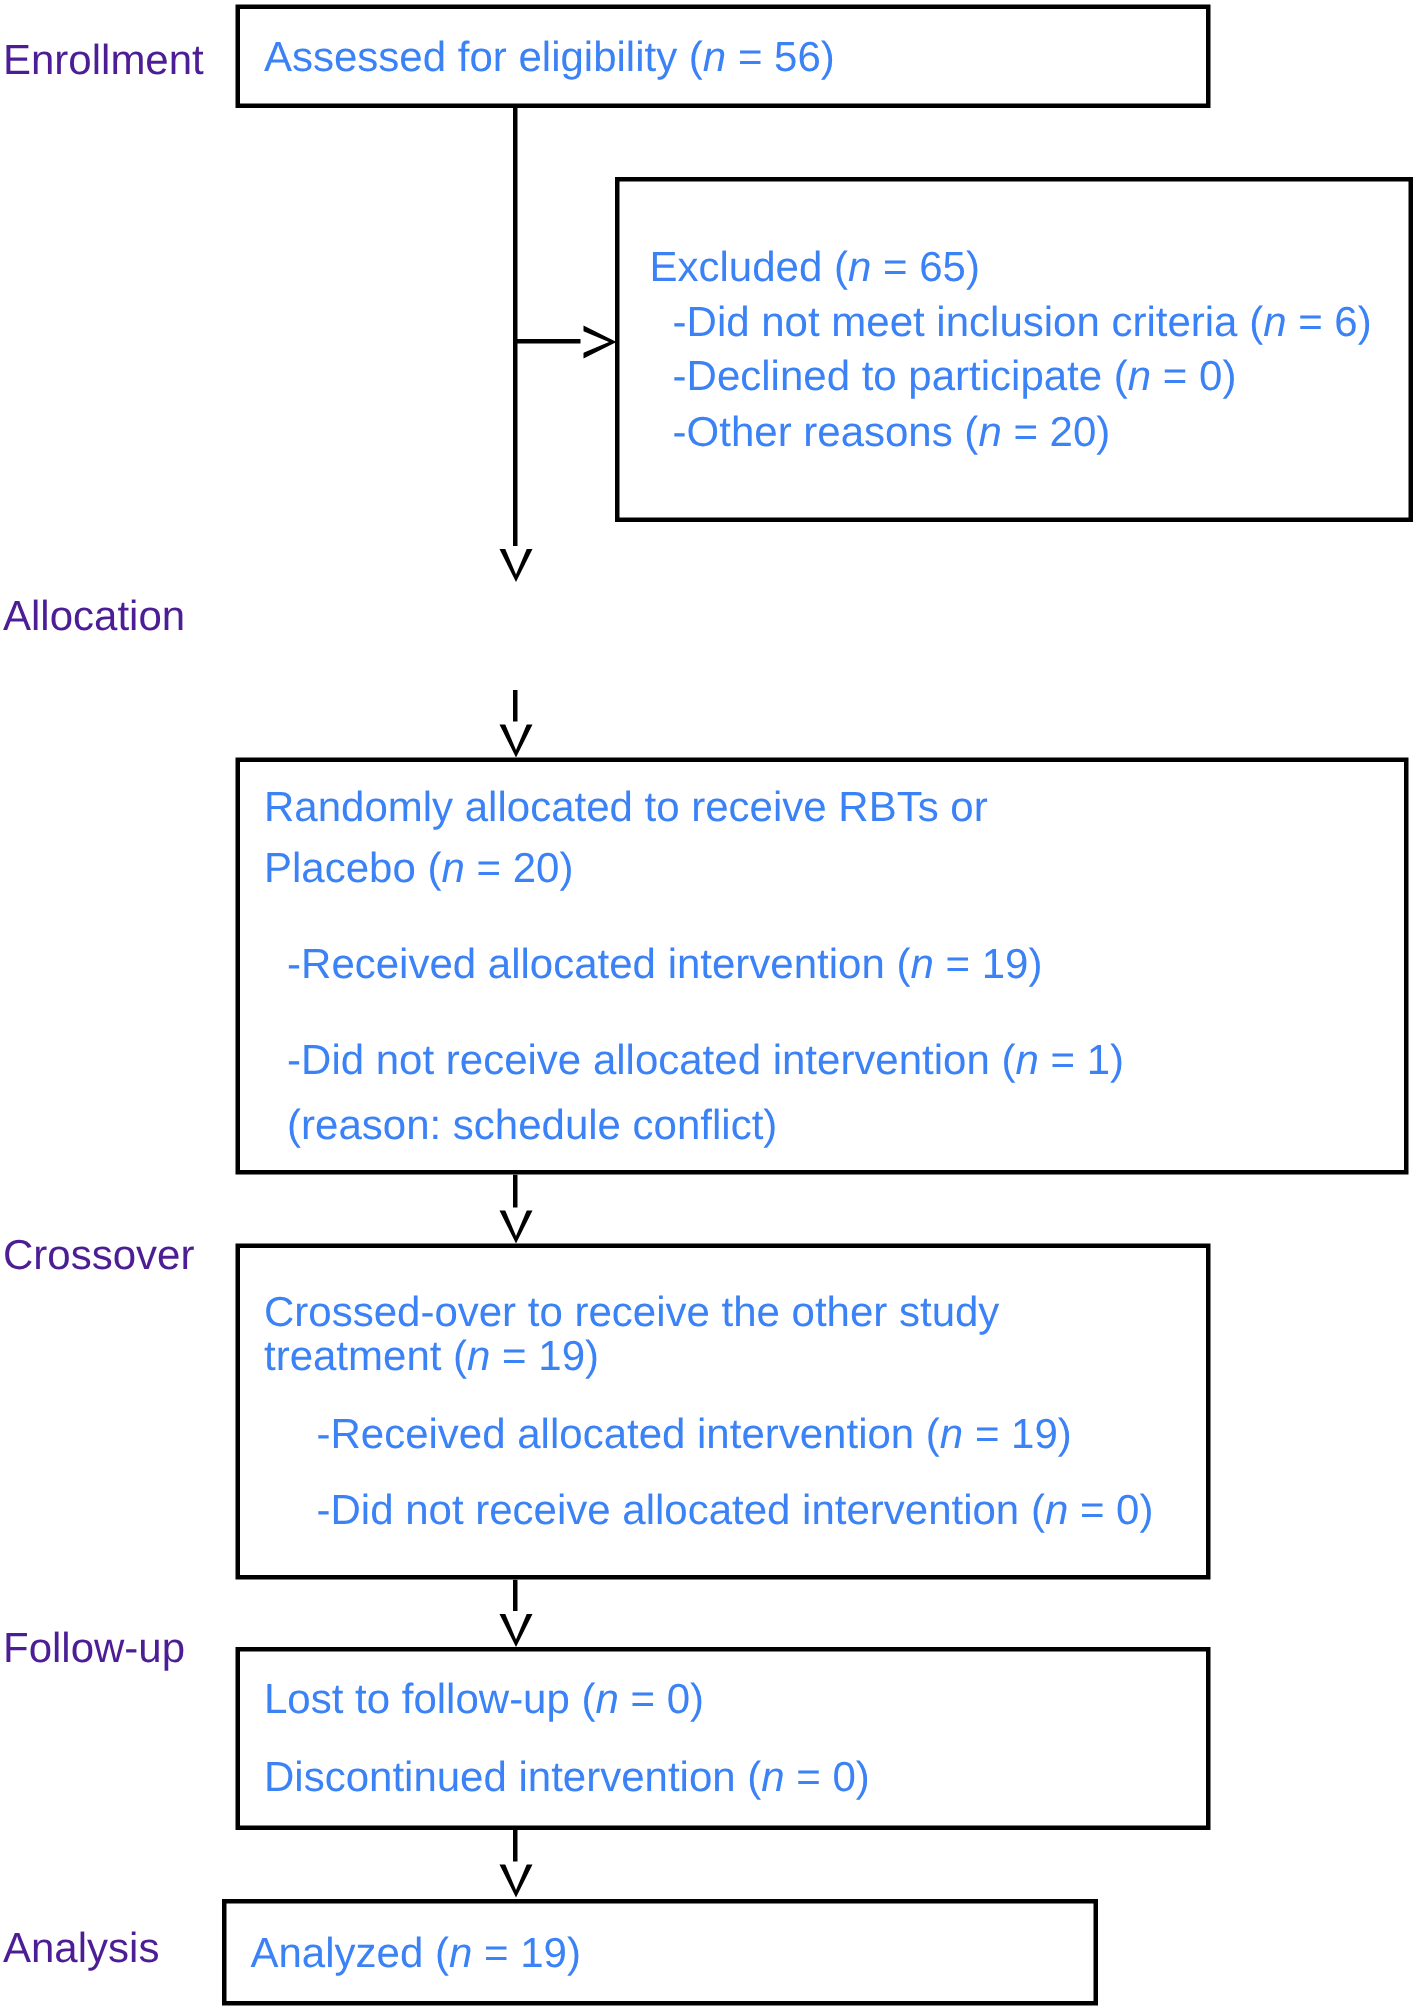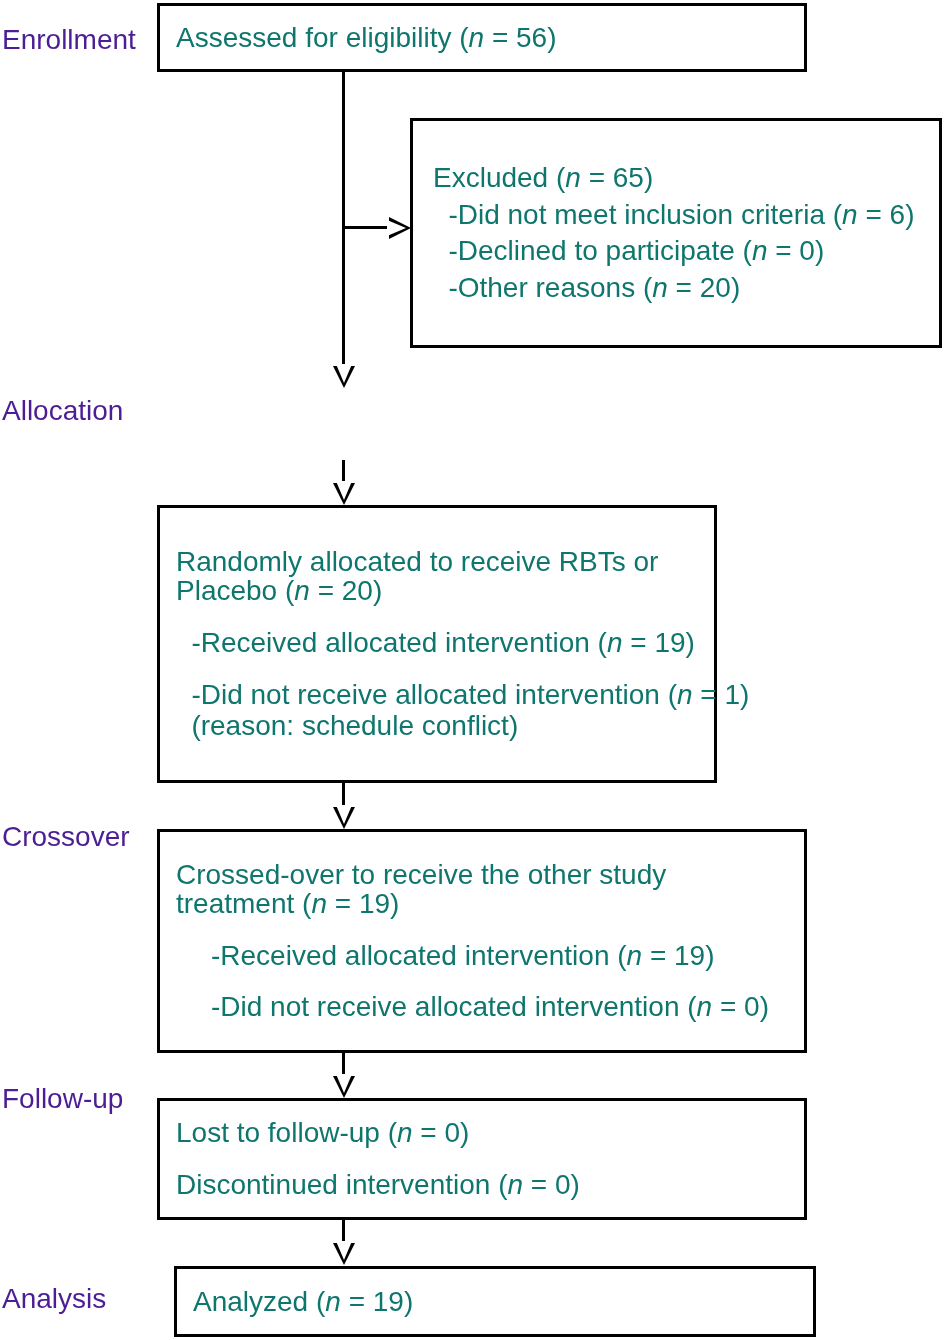--- a/index.html
+++ b/index.html
@@ -31,21 +31,21 @@
 
   
   .box {
     position: absolute;
     box-sizing: border-box;
     border: 3px solid #000000;
     background: #ffffff;
     padding: 10px 14px 10px 16px;
     font-size: 28px;
     line-height: 1.0;
-    color: #0f766e;
+    color: #3b82f6;
     display: flex;
     flex-direction: column;
     justify-content: center;
   }
   .box .line {
     white-space: nowrap;
     margin: 0;
     padding: 0;
   }
   .box .line + .line { margin-top: 0.30em; }
@@ -163,21 +163,21 @@
     </div>
     <div class="line indent">
       <span>-Declined to participate (</span><span class="nvar">n</span><span> = 0)</span>
     </div>
     <div class="line indent">
       <span>-Other reasons (</span><span class="nvar">n</span><span> = 20)</span>
     </div>
   </div>
 
 
-  <div class="box" style="left:157px; top:505px; width:560px; height:278px;">
+  <div class="box" style="left:157px; top:505px; width:782px; height:278px;gap:12px;">
     <div class="line tight">
       <span>Randomly allocated to receive RBTs or</span><span class="nvar"></span><span></span>
     </div>
     <div class="line tight">
       <span>Placebo (</span><span class="nvar">n</span><span> = 20)</span>
     </div>
     <div class="line gap indent">
       <span>-Received allocated intervention (</span><span class="nvar">n</span><span> = 19)</span>
     </div>
     <div class="line gap indent tight">
@@ -205,19 +205,19 @@
 
   <div class="box" style="left:157px; top:1098px; width:650px; height:122px;">
     <div class="line">
       <span>Lost to follow-up (</span><span class="nvar">n</span><span> = 0)</span>
     </div>
     <div class="line gap">
       <span>Discontinued intervention (</span><span class="nvar">n</span><span> = 0)</span>
     </div>
   </div>
 
-  <div class="box" style="left:174px; top:1266px; width:642px; height:71px;">
+  <div class="box" style="left:148px; top:1266px; width:584px; height:71px;">
     <div class="line">
       <span>Analyzed (</span><span class="nvar">n</span><span> = 19)</span>
     </div>
   </div>
 
 </div>
 
 </body></html>

